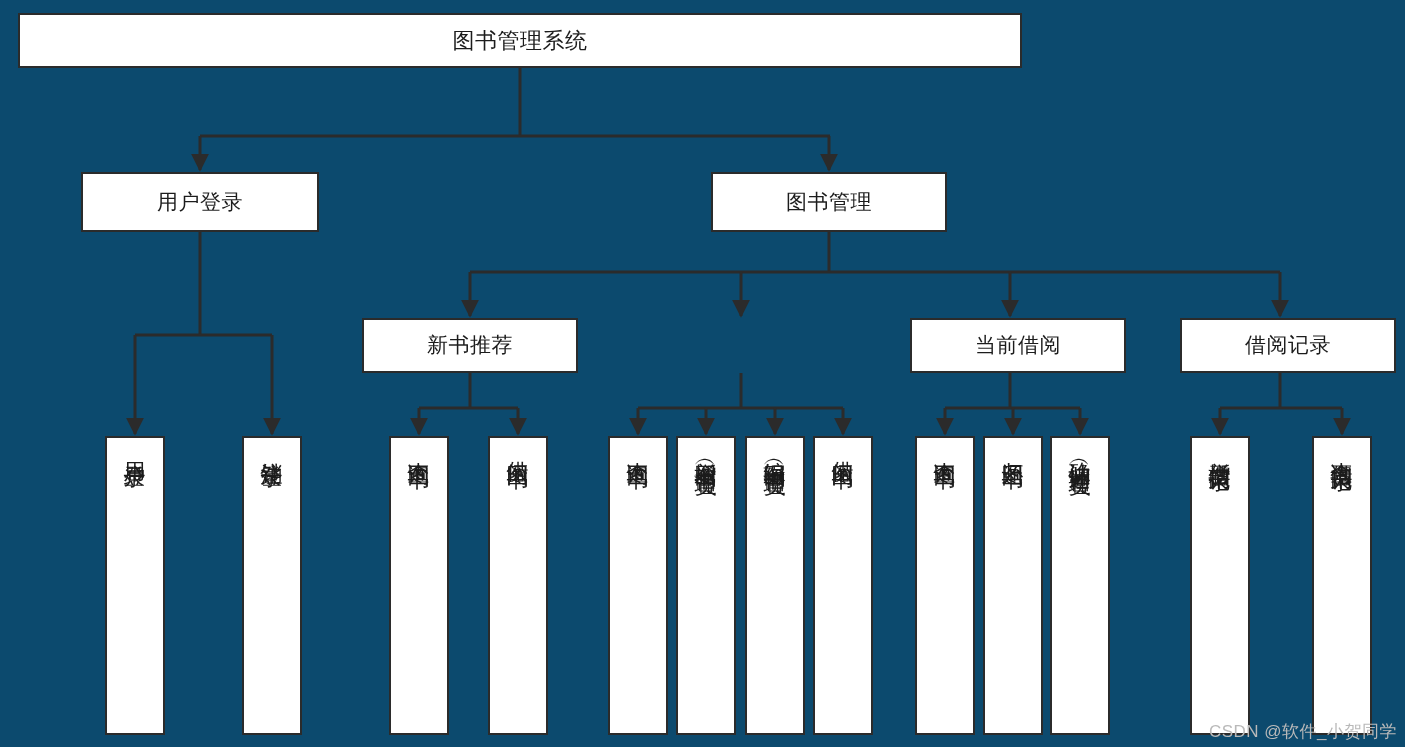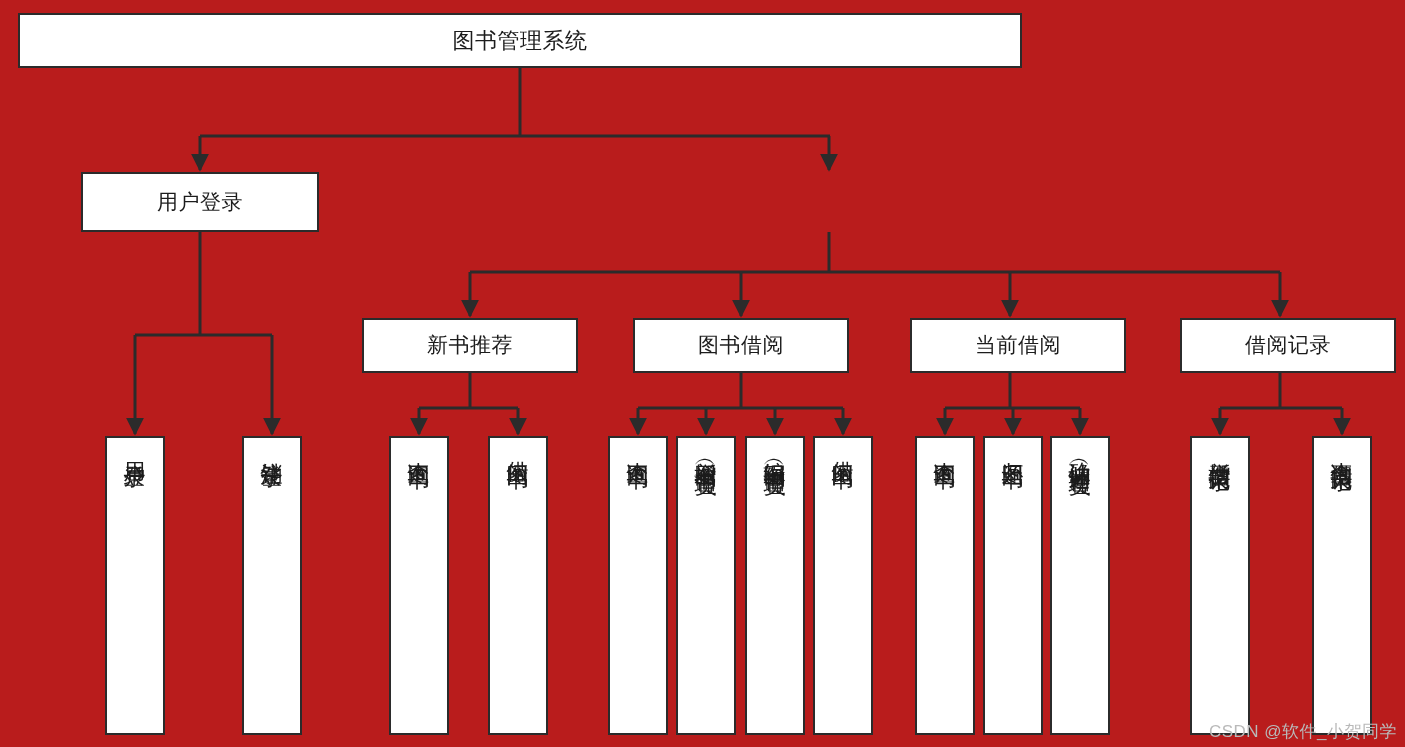--- a/index.html
+++ b/index.html
@@ -7,21 +7,21 @@
     width: 1405px;
     height: 747px;
     background: #ffffff;
     font-family: "Liberation Sans", "DejaVu Sans", sans-serif;
     overflow: hidden;
   }
   #canvas {
     position: relative;
     width: 1405px;
     height: 747px;
-    background: #b91c1c;
+    background: #0c4a6e;
   }
   #edges {
     position: absolute;
     left: 0; top: 0;
     width: 1405px;
     height: 747px;
     pointer-events: none;
   }
   .node {
     position: absolute;
@@ -125,26 +125,26 @@
     </g>
   </svg>
 
   <div class="node horiz root" style="left:18px; top:13px; width:1004px; height:55px;">
     <span class="node-label">图书管理系统</span>
   </div>
 
   <div class="node horiz" style="left:81px; top:172px; width:238px; height:60px;">
     <span class="node-label">用户登录</span>
   </div>
+  <div class="node horiz" style="left:711px; top:172px; width:236px; height:60px;">
+    <span class="node-label">图书管理</span>
+  </div>
 
   <div class="node horiz" style="left:362px; top:318px; width:216px; height:55px;">
     <span class="node-label">新书推荐</span>
-  </div>
-  <div class="node horiz" style="left:633px; top:318px; width:216px; height:55px;">
-    <span class="node-label">图书借阅</span>
   </div>
   <div class="node horiz" style="left:902px; top:318px; width:216px; height:55px;margin-left:8px;">
     <span class="node-label">当前借阅</span>
   </div>
   <div class="node horiz" style="left:1172px; top:318px; width:216px; height:55px;margin-left:8px;">
     <span class="node-label">借阅记录</span>
   </div>
 
   <div class="node vert" style="left:105px; top:436px; width:60px; height:299px;">
     <span class="node-label">用户登录</span>

